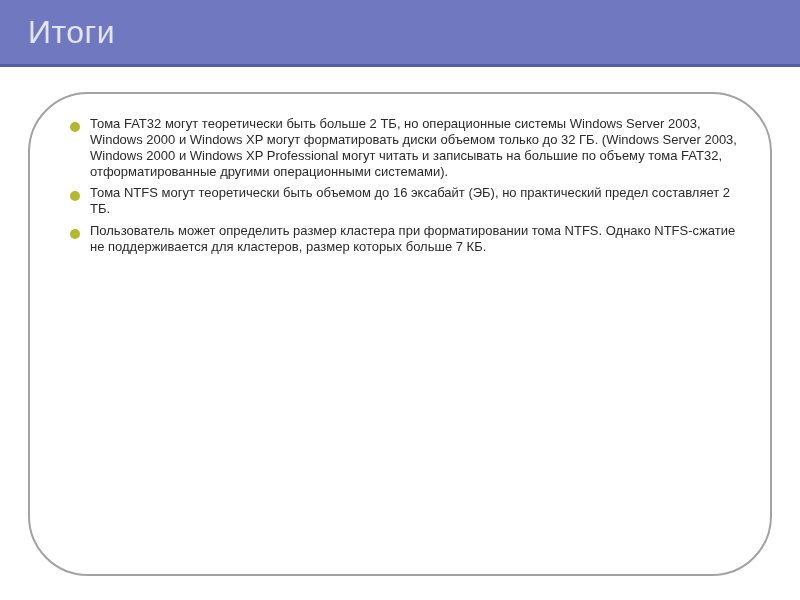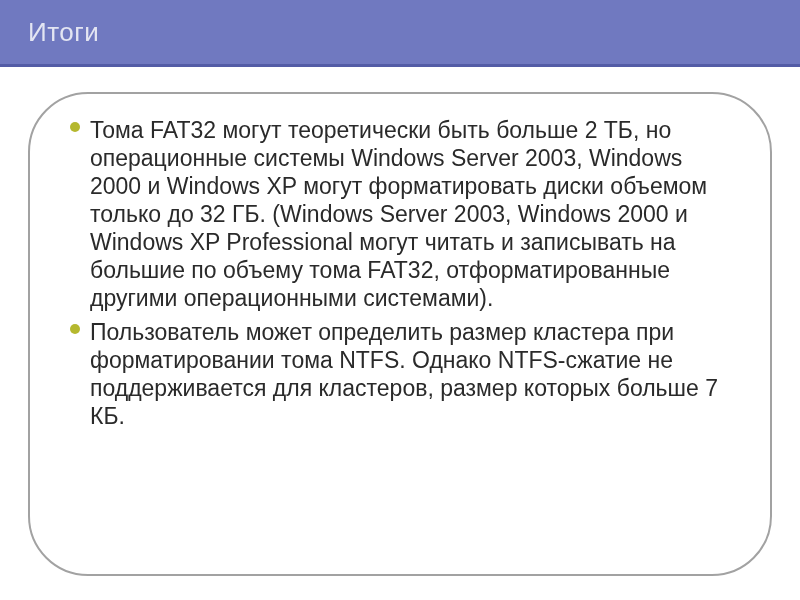--- a/index.html
+++ b/index.html
@@ -13,21 +13,21 @@
   }
   .header-band {
     background: #7079c0;
     height: 64px;
     display: flex;
     align-items: center;
     padding-left: 28px;
   }
   .title {
     color: #e3e5f2;
-    font-size: 26px;
+    font-size: 32px;
     font-weight: normal;
     letter-spacing: 0.5px;
   }
   .underline {
     height: 3px;
     background: #535ca6;
     width: 100%;
   }
   .content-area {
     position: absolute;
@@ -46,21 +46,21 @@
     position: absolute;
     top: 24px;
     left: 42px;
     right: 34px;
     list-style: none;
   }
   .bullets li {
     position: relative;
     padding-left: 20px;
     color: #2a2a2a;
-    font-size: 23px;
+    font-size: 13px;
     line-height: 1.22;
     margin-bottom: 6px;
   }
   .bullets li::before {
     content: "";
     position: absolute;
     left: 0;
     top: 6px;
     width: 10px;
     height: 10px;
@@ -73,15 +73,16 @@
 
 <div class="header-band">
   <div class="title">Итоги</div>
 </div>
 <div class="underline"></div>
 
 <div class="content-area">
   <div class="rounded-box"></div>
   <ul class="bullets">
     <li>Тома FAT32 могут теоретически быть больше 2 ТБ, но операционные системы Windows Server 2003, Windows 2000 и Windows XP могут форматировать диски объемом только до 32 ГБ. (Windows Server 2003, Windows 2000 и Windows XP Professional могут читать и записывать на большие по объему тома FAT32, отформатированные другими операционными системами).</li>
+    <li>Тома NTFS могут теоретически быть объемом до 16 эксабайт (ЭБ), но практический предел составляет 2 ТБ.</li>
     <li>Пользователь может определить размер кластера при форматировании тома NTFS. Однако NTFS-сжатие не поддерживается для кластеров, размер которых больше 7 КБ.</li>
   </ul>
 </div>
 
 </body></html>

